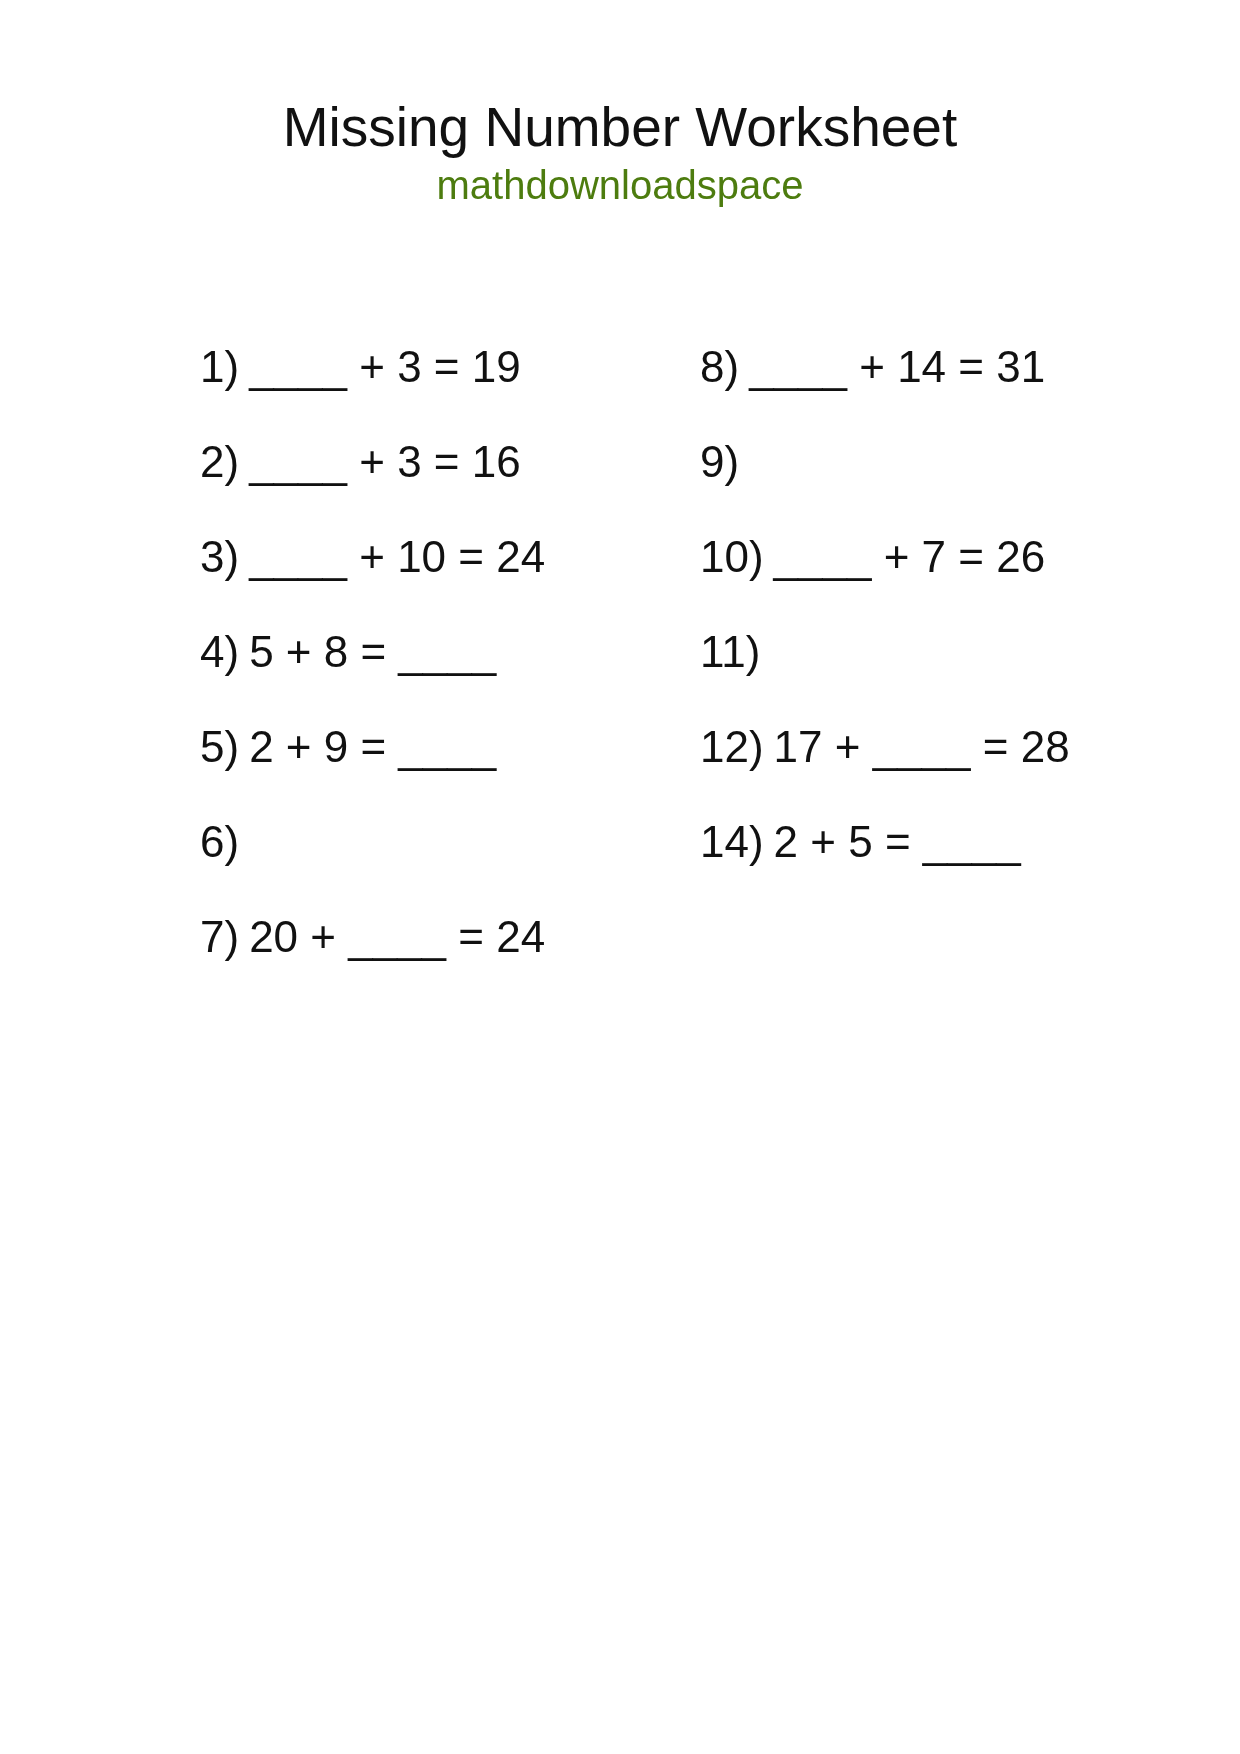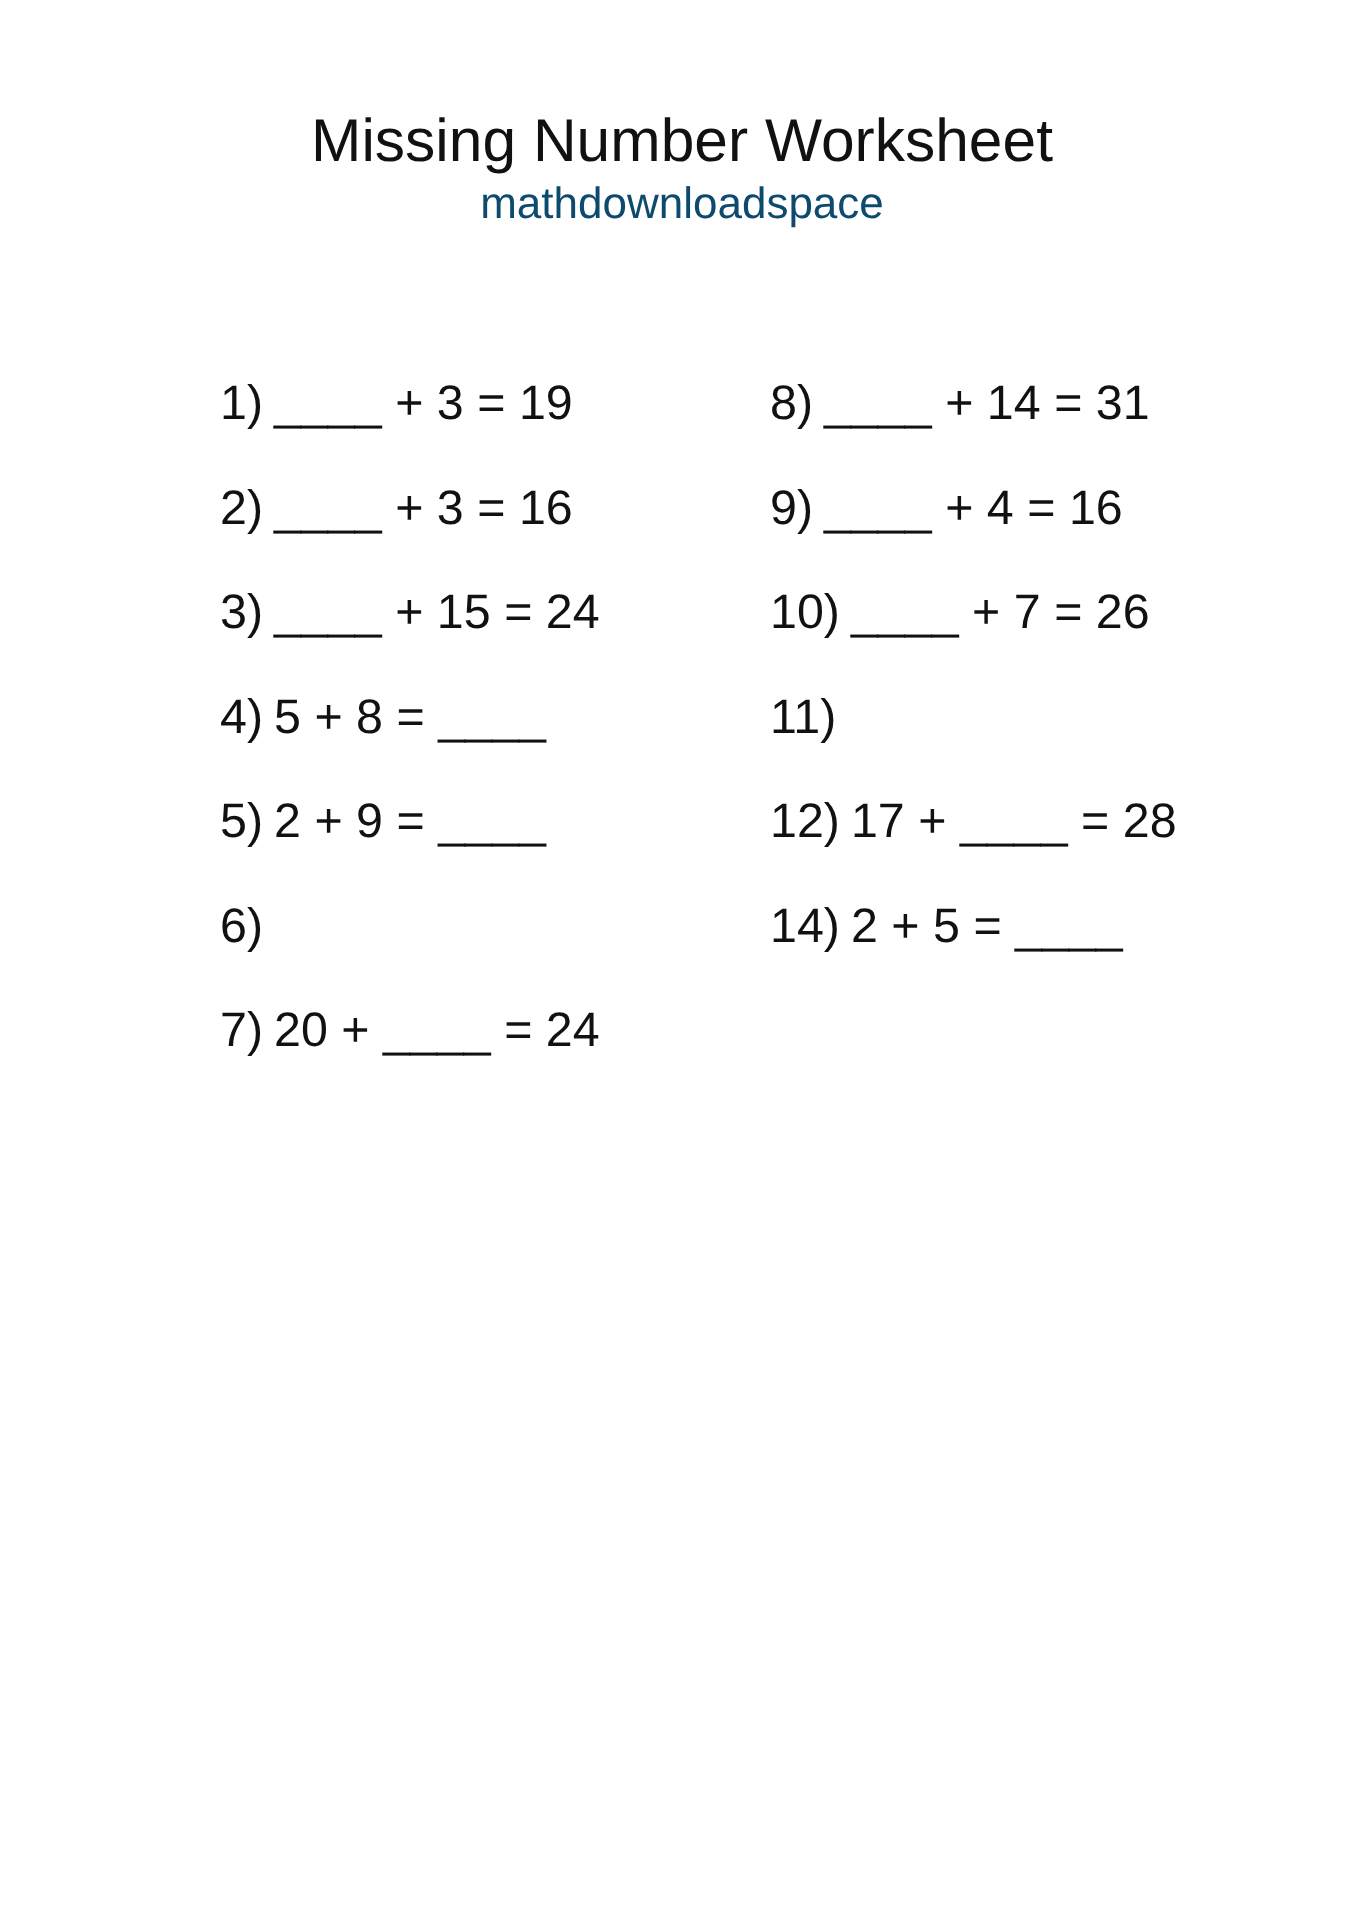--- a/index.html
+++ b/index.html
@@ -27,21 +27,21 @@
     text-align: center;
     color: #111111;
     white-space: nowrap;
   }
   .subtitle {
     margin-top: 10px;
     font-size: 40px;
     line-height: 40px;
     font-weight: 400;
     text-align: center;
-    color: #0c4a6e;
+    color: #4d7c0f;
     white-space: nowrap;
   }
   .problems {
     display: flex;
     flex-direction: row;
     margin: 140px 0 0 200px;
   }
   .col {
     display: flex;
     flex-direction: column;
@@ -76,21 +76,21 @@
       <div class="problem">
         <span class="num">1)</span>
         <span class="expr">____ + 3 = 19</span>
       </div>
       <div class="problem">
         <span class="num">2)</span>
         <span class="expr">____ + 3 = 16</span>
       </div>
       <div class="problem">
         <span class="num">3)</span>
-        <span class="expr">____ + 15 = 24</span>
+        <span class="expr">____ + 10 = 24</span>
       </div>
       <div class="problem">
         <span class="num">4)</span>
         <span class="expr">5 + 8 = ____</span>
       </div>
       <div class="problem">
         <span class="num">5)</span>
         <span class="expr">2 + 9 = ____</span>
       </div>
       <div class="problem">
@@ -102,21 +102,20 @@
       </div>
     </div>
 
     <div class="col">
       <div class="problem">
         <span class="num">8)</span>
         <span class="expr">____ + 14 = 31</span>
       </div>
       <div class="problem">
         <span class="num">9)</span>
-        <span class="expr">____ + 4 = 16</span>
       </div>
       <div class="problem">
         <span class="num">10)</span>
         <span class="expr">____ + 7 = 26</span>
       </div>
       <div class="problem">
         <span class="num">11)</span>
       </div>
       <div class="problem">
         <span class="num">12)</span>

